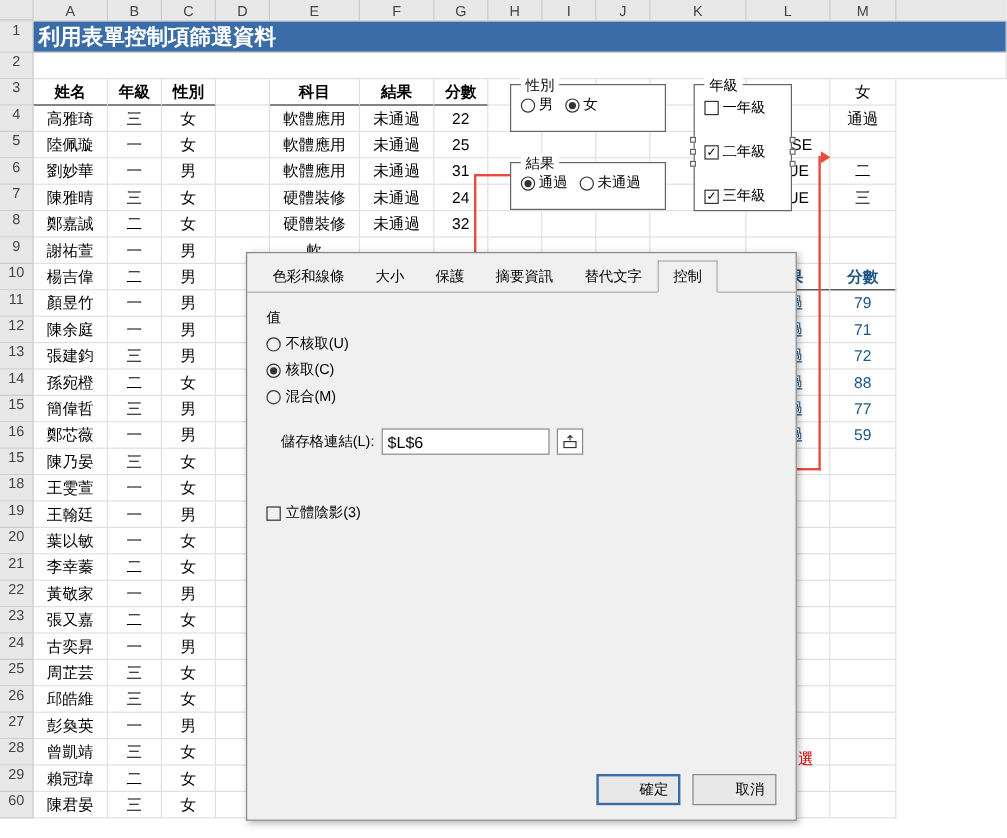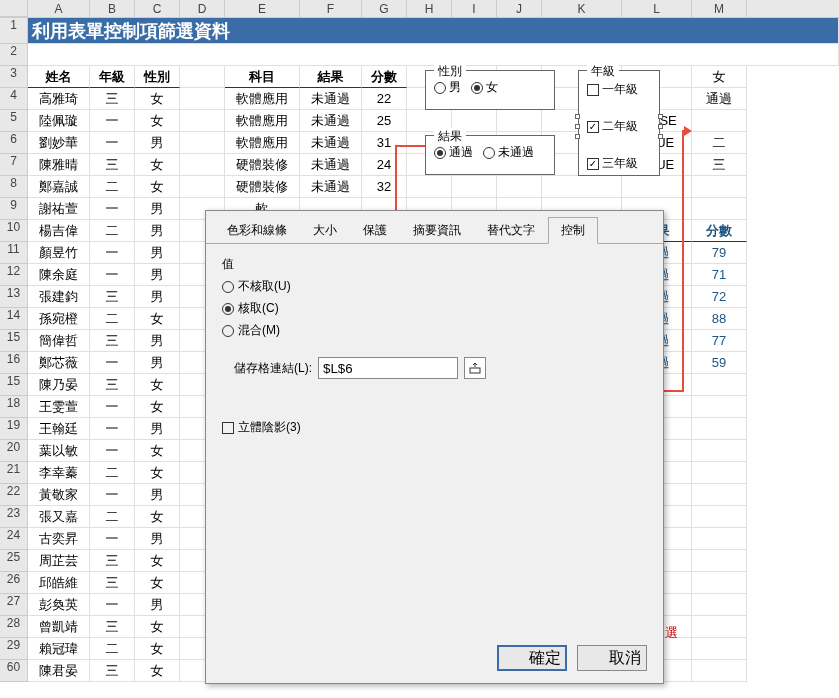--- a/index.html
+++ b/index.html
@@ -31,21 +31,21 @@
 .xbtn { width: 16px; text-align: center; cursor: pointer; }
 .tabs { display: flex; border-bottom: 1px solid #aaa; padding: 0 8px; margin-top: 6px; }
 .tab { padding: 4px 12px; border: 1px solid transparent; margin-bottom: -1px; font-size: 12px; }
 .tab.active { border: 1px solid #aaa; border-bottom: 1px solid #f0f0f0; background: #f0f0f0; }
 .dlg-body { padding: 12px 16px; font-size: 12px; }
 .opt-row { display: flex; align-items: center; gap: 4px; margin: 5px 0; }
 .cell-link { display: flex; align-items: center; gap: 6px; margin-top: 18px; margin-left: 12px; }
 .cell-link input { width: 140px; height: 22px; padding: 0 4px; border: 1px solid #888; }
 .ref-btn { width: 22px; height: 22px; border: 1px solid #888; background: #fff; display: flex; align-items: center; justify-content: center; }
 .dlg-buttons { position: absolute; bottom: 12px; right: 16px; display: flex; gap: 10px; }
-.dlg-btn { width: 70px; height: 26px; border: 1px solid #888; background: #e8e8e8; font-size: 16px; padding-left: 26px; }
+.dlg-btn { width: 70px; height: 26px; border: 1px solid #888; background: #e8e8e8; font-size: 12px; padding-left: 26px; }
 .dlg-btn.primary { border: 2px solid #3a6da8; }
 
 .arrow-line { position: absolute; background: #e74c3c; }
 .arrow-head { position: absolute; width: 0; height: 0; }
 
 
 .wA{width:62px}.wB{width:45px}.wC{width:45px}.wD{width:45px}.wE{width:75px}.wF{width:62px}.wG{width:45px}.wH{width:45px}.wI{width:45px}.wJ{width:45px}.wK{width:80px}.wL{width:70px}.wM{width:55px}
 </style>
 </head>
 <body>

